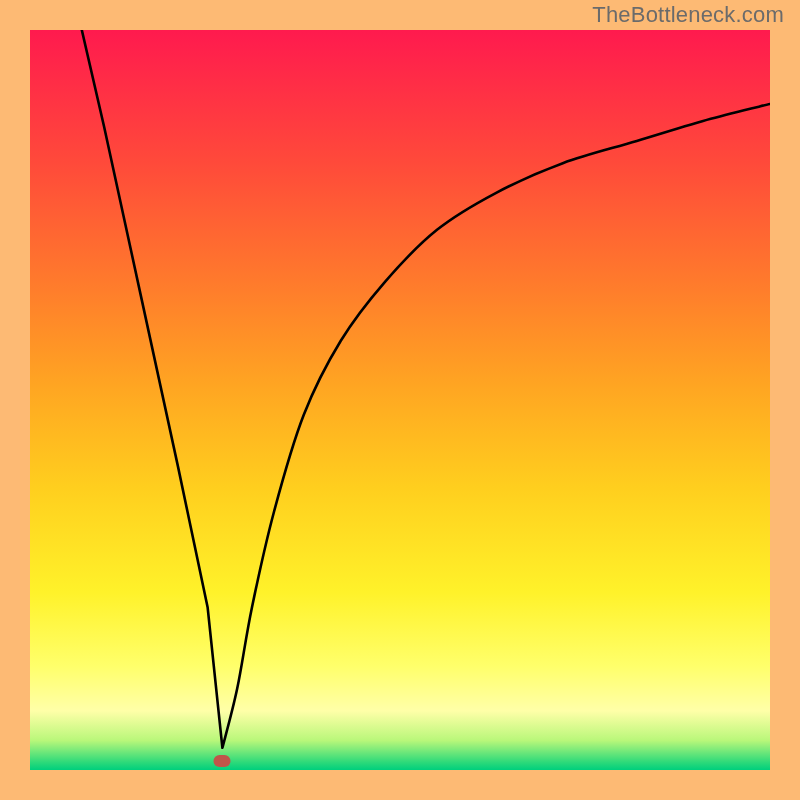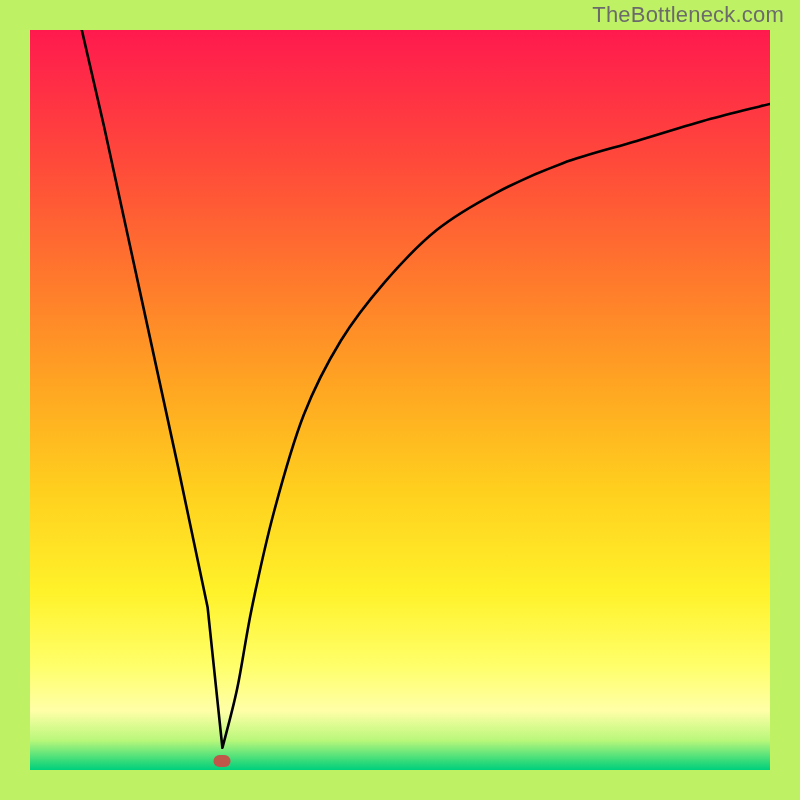--- a/index.html
+++ b/index.html
@@ -7,21 +7,21 @@
     padding: 0;
     width: 800px;
     height: 800px;
     background: #000;
     font-family: Arial, Helvetica, sans-serif;
     overflow: hidden;
   }
   .outer {
     width: 800px;
     height: 800px;
-    background: #bef264;
+    background: #fdba74;
     position: relative;
   }
   .watermark {
     position: absolute;
     top: 2px;
     right: 16px;
     color: #6b6b6b;
     font-size: 22px;
     font-weight: 400;
     letter-spacing: 0.2px;

